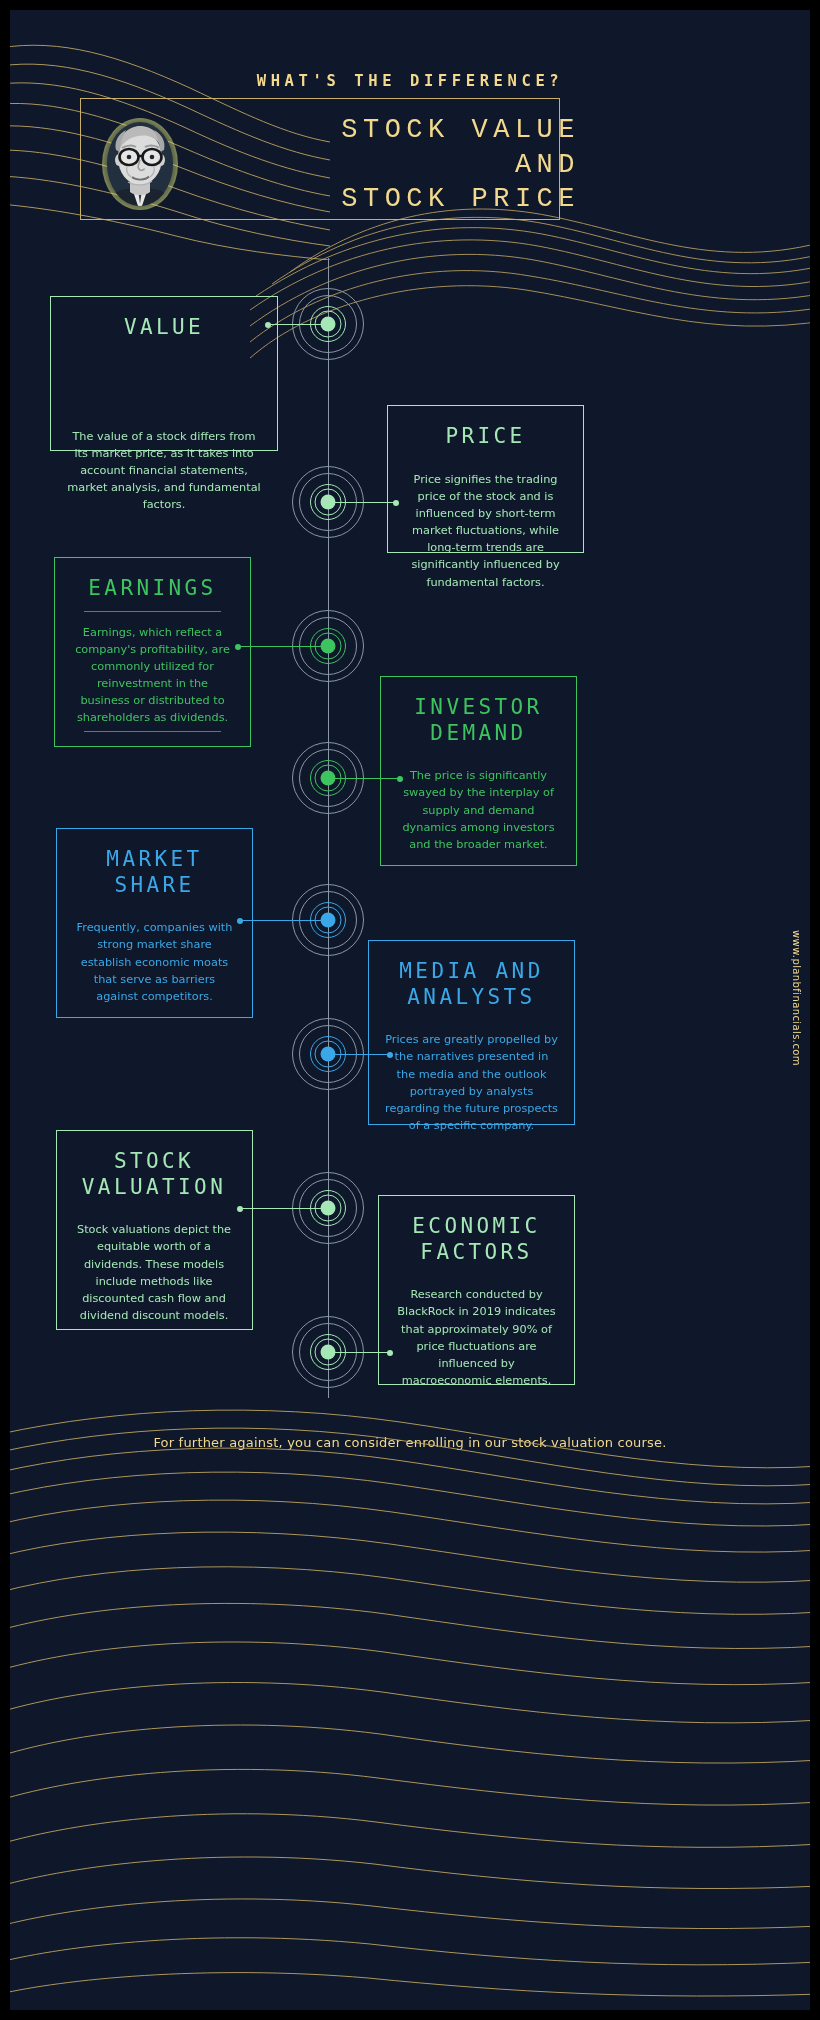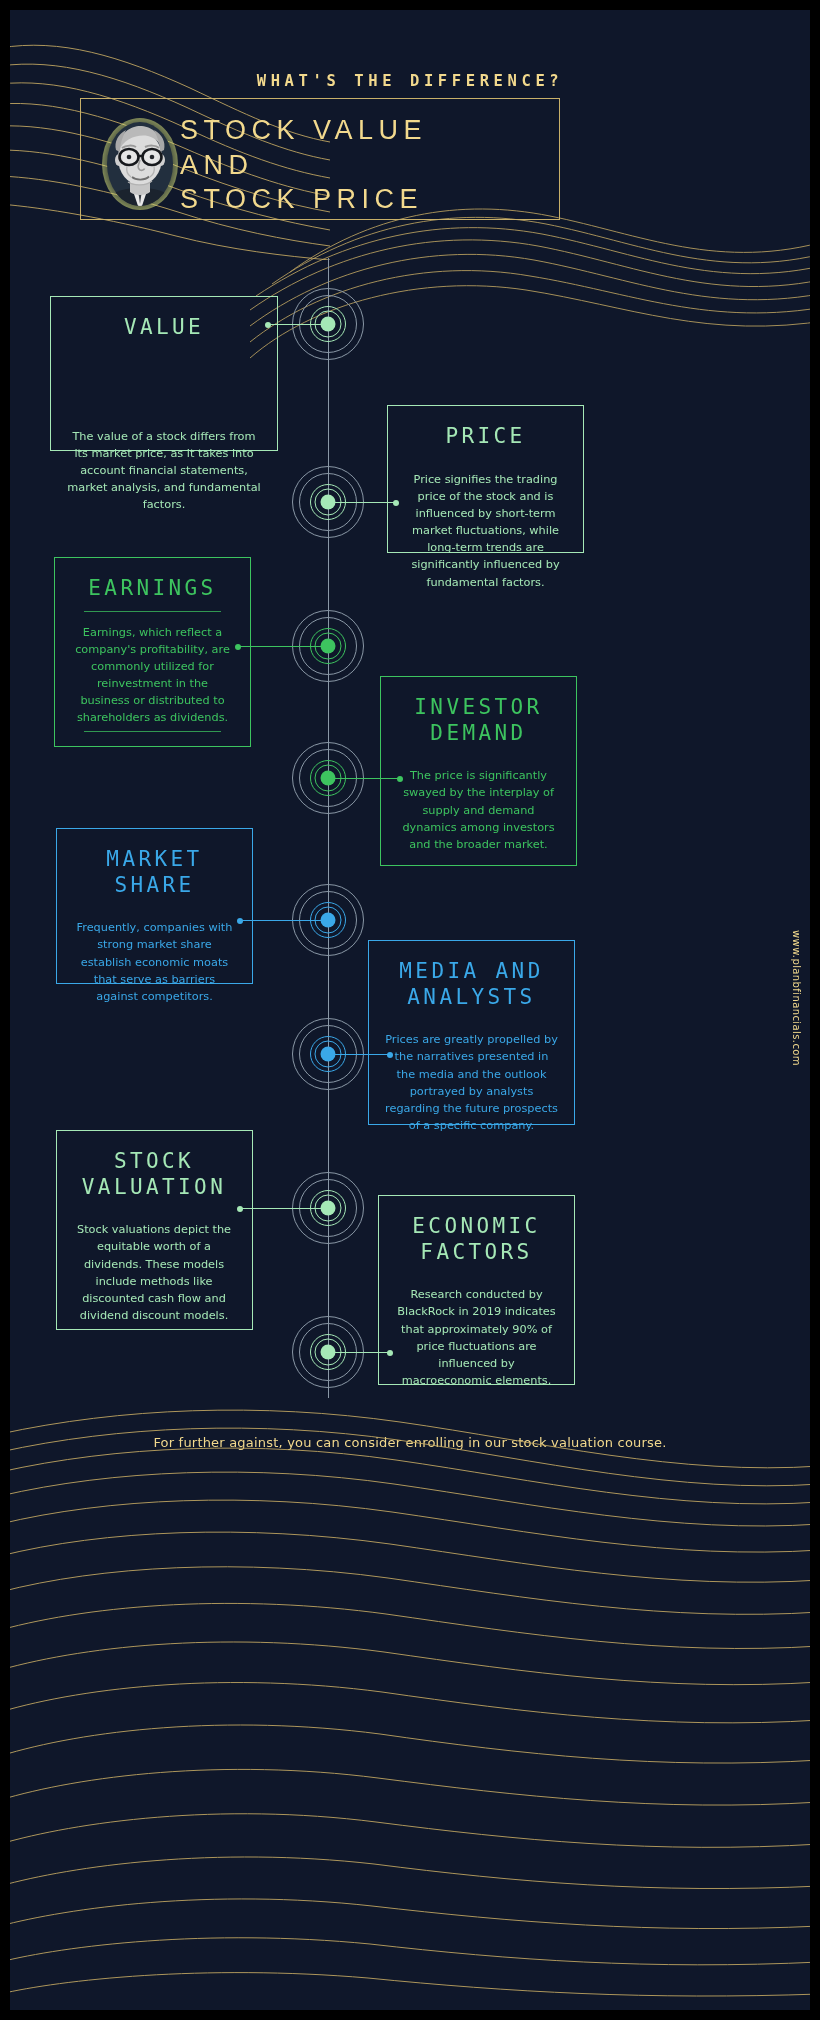--- a/index.html
+++ b/index.html
@@ -27,21 +27,21 @@
     color:#f2d98d; font-size:15.5px; letter-spacing:4.6px; font-weight:600;
     font-family:"DejaVu Sans Mono", monospace;
   }
   #title-box {
     position:absolute; left:70px; top:88px; width:480px; height:122px;
     border:1px solid #c8b069;
   }
   #title-text {
     position:absolute; left:170px; top:103px; width:400px;
     color:#f2d98d; font-size:27px; line-height:1.28; letter-spacing:5.5px;
-    font-family:Liberation Sans, sans-serif; font-weight:400;
+    font-family:Liberation Mono, monospace; font-weight:400;text-align:right;
   }
   #portrait {
     position:absolute; left:84px; top:98px; width:92px; height:104px;
     z-index:5;
   }
 
   
   #spine {
     position:absolute; left:318px; top:248px; width:1px; height:1140px;
     background:#8a98a6;
@@ -305,21 +305,21 @@
     <div class="rule bot" style="background:#3dc45f; margin-top:auto;"></div>
   </div>
 
   <div class="card" style="left:370px; top:666px; width:197px; height:190px; border-color:#3dc45f; color:#3dc45f;">
     <h2>INVESTOR DEMAND</h2>
     <div class="rule top" style="background:#3dc45f;"></div>
     <p>The price is significantly swayed by the interplay of supply and demand dynamics among investors and the broader market.</p>
     <div class="rule bot" style="background:#3dc45f; margin-top:auto;"></div>
   </div>
 
-  <div class="card" style="left:46px; top:818px; width:197px; height:156px; border-color:#3aa8e8; color:#3aa8e8;">
+  <div class="card" style="left:46px; top:818px; width:197px; height:190px; border-color:#3aa8e8; color:#3aa8e8;">
     <h2>MARKET SHARE</h2>
     <div class="rule top" style="background:#3aa8e8;"></div>
     <p>Frequently, companies with strong market share establish economic moats that serve as barriers against competitors.</p>
     <div class="rule bot" style="background:#3aa8e8; margin-top:auto;"></div>
   </div>
 
   <div class="card" style="left:358px; top:930px; width:207px; height:185px; border-color:#3aa8e8; color:#3aa8e8;">
     <h2>MEDIA AND ANALYSTS</h2>
     <div class="rule top" style="background:#3aa8e8;"></div>
     <p>Prices are greatly propelled by the narratives presented in the media and the outlook portrayed by analysts regarding the future prospects of a specific company.</p>

